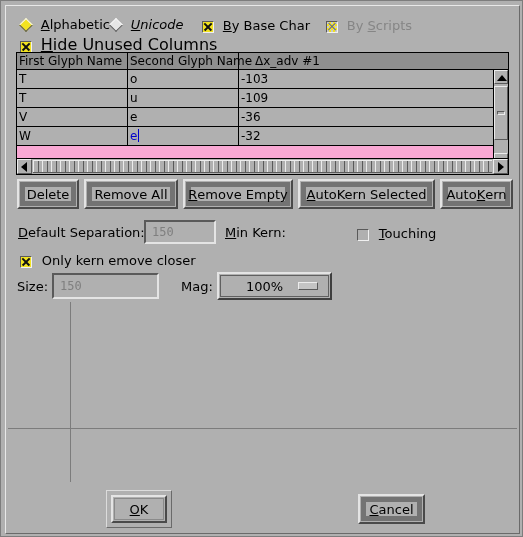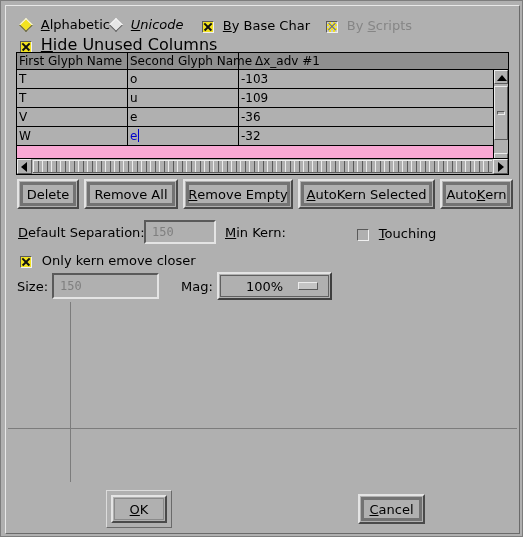--- a/index.html
+++ b/index.html
@@ -279,21 +279,21 @@
     color: #000;
     text-align: center;
     cursor: default;
     padding: 0;
     font-family: "DejaVu Sans", sans-serif;
   }
   .btn .inner {
     position: absolute;
     left: 1px; top: 1px; right: 1px; bottom: 1px;
     box-sizing: border-box;
-    border: 3px solid #737373;
+    border: 5px solid #737373;
     display: flex;
     align-items: center;
     justify-content: center;
     white-space: nowrap;
   }
   .btn.default {
     border-top: 1px solid #dcdcdc;
     border-left: 1px solid #dcdcdc;
     border-right: 1px solid #6a6a6a;
     border-bottom: 1px solid #6a6a6a;

